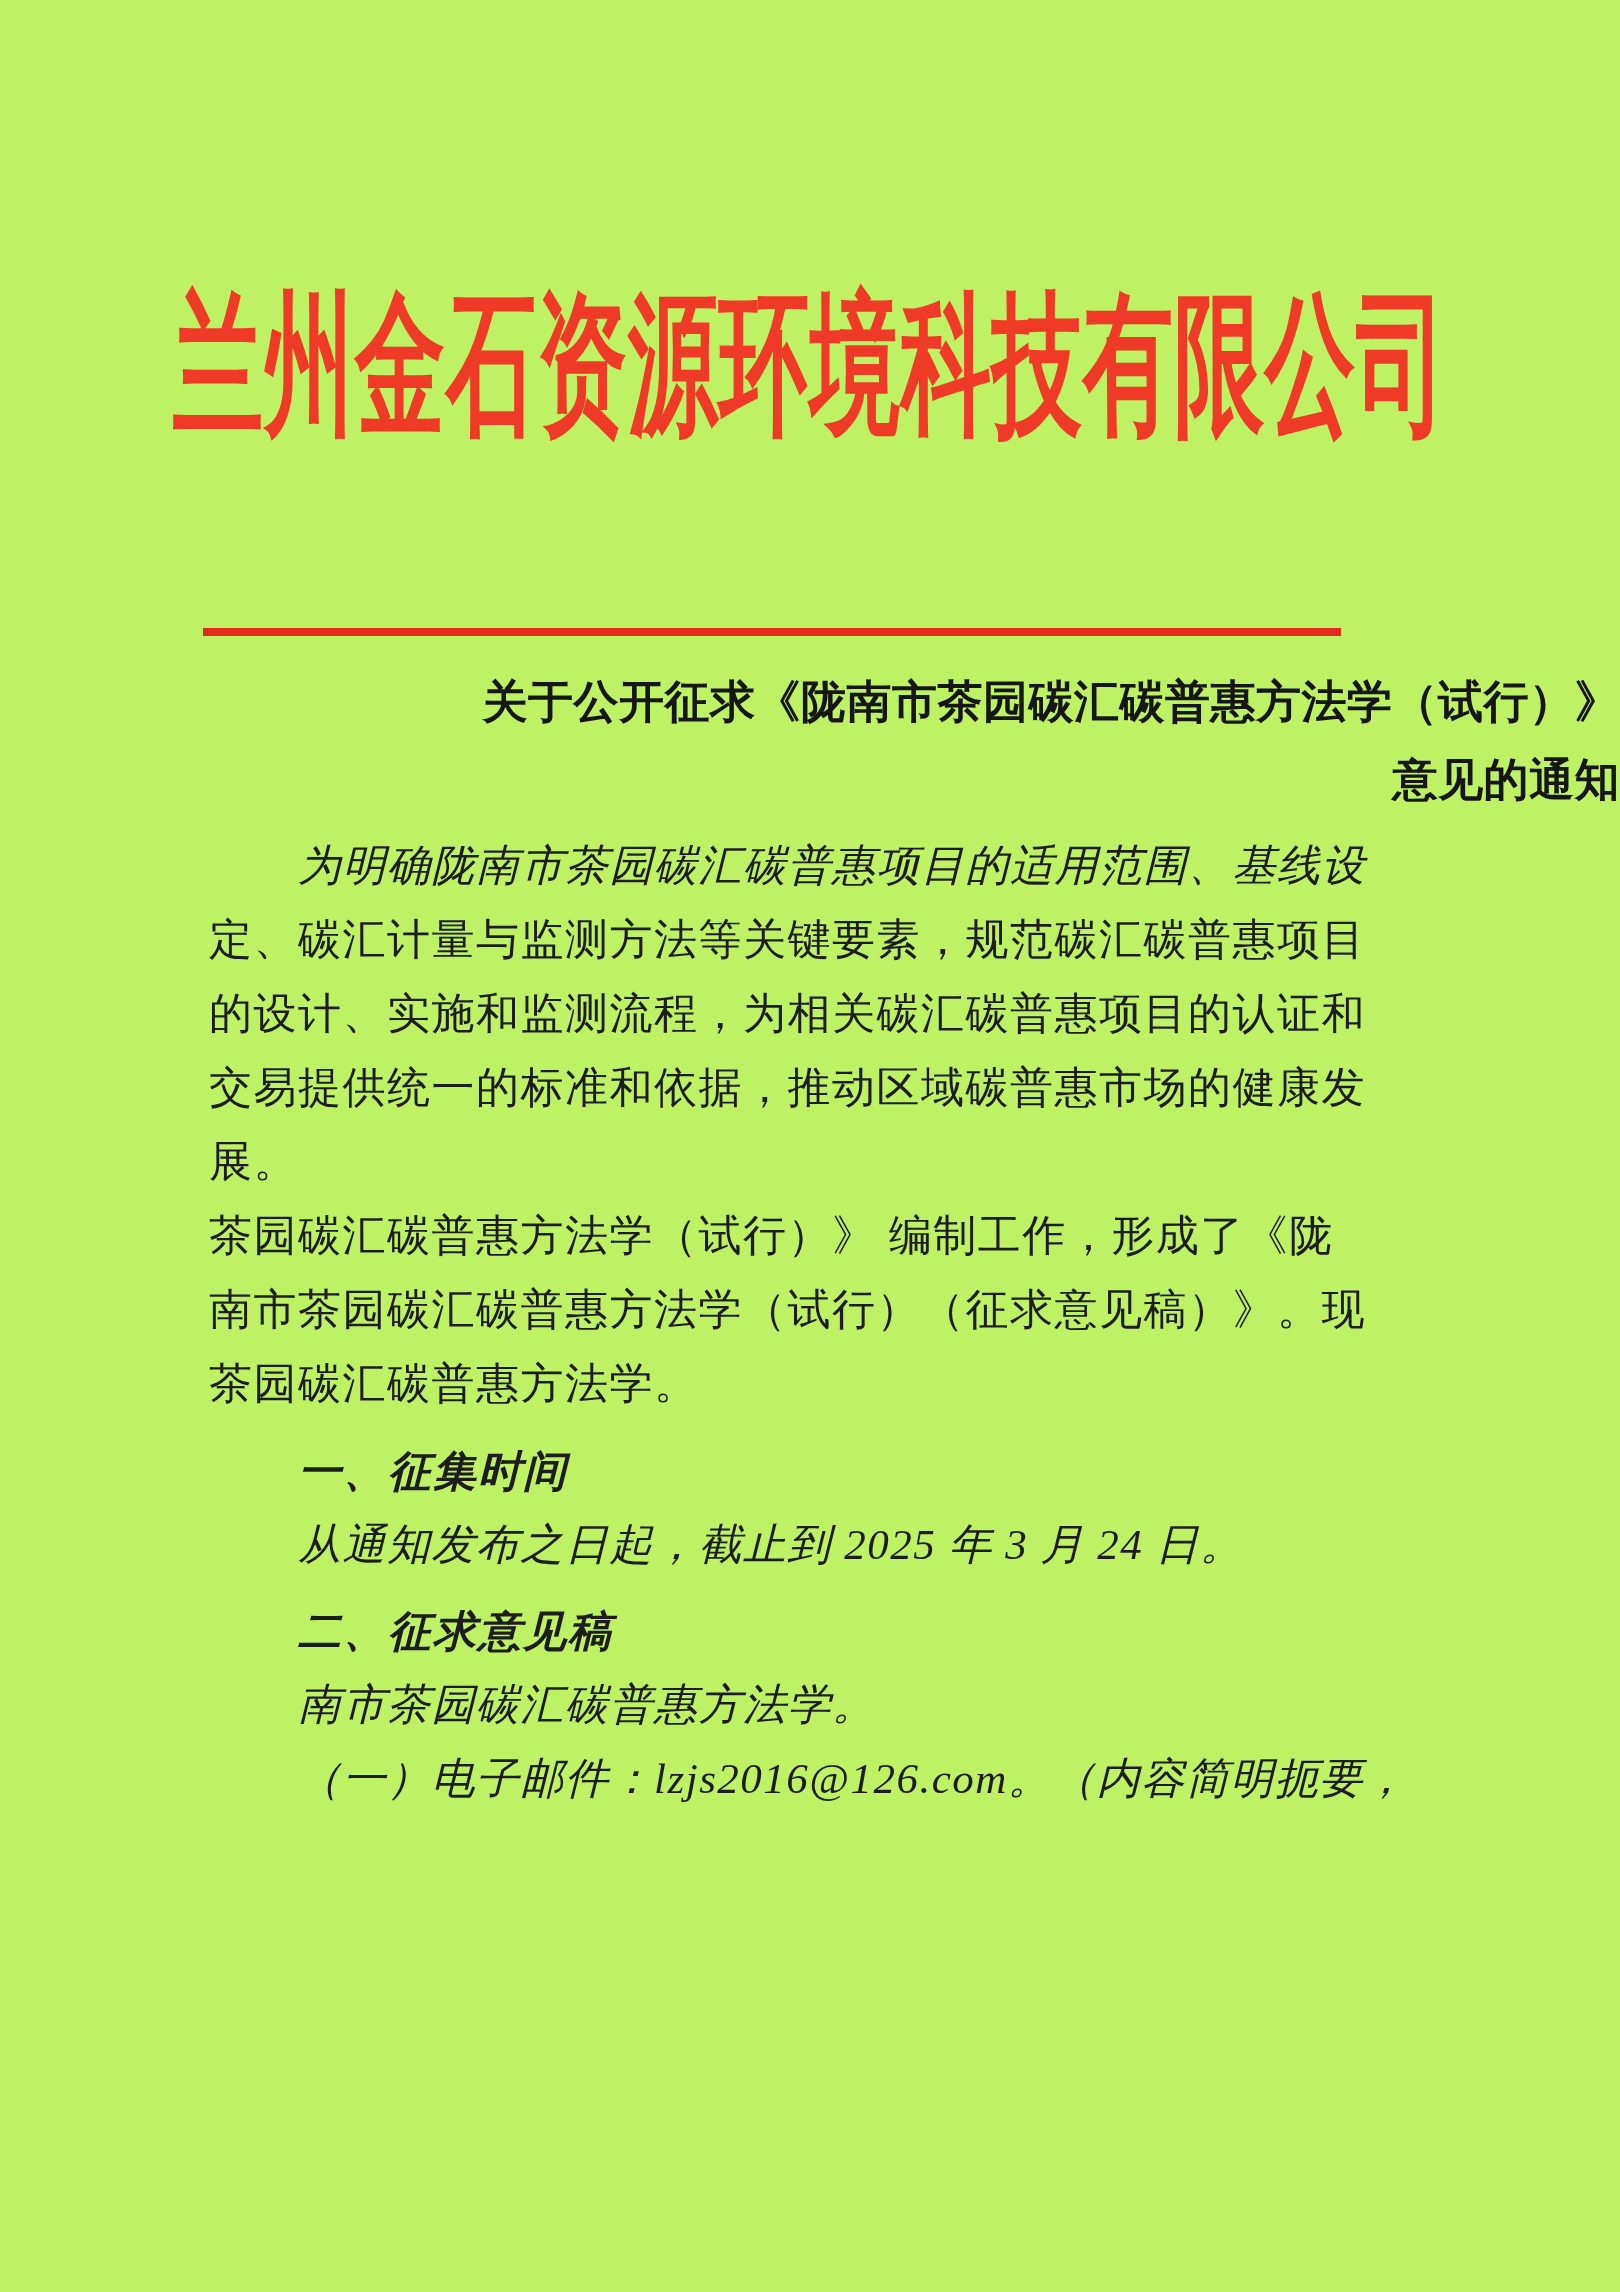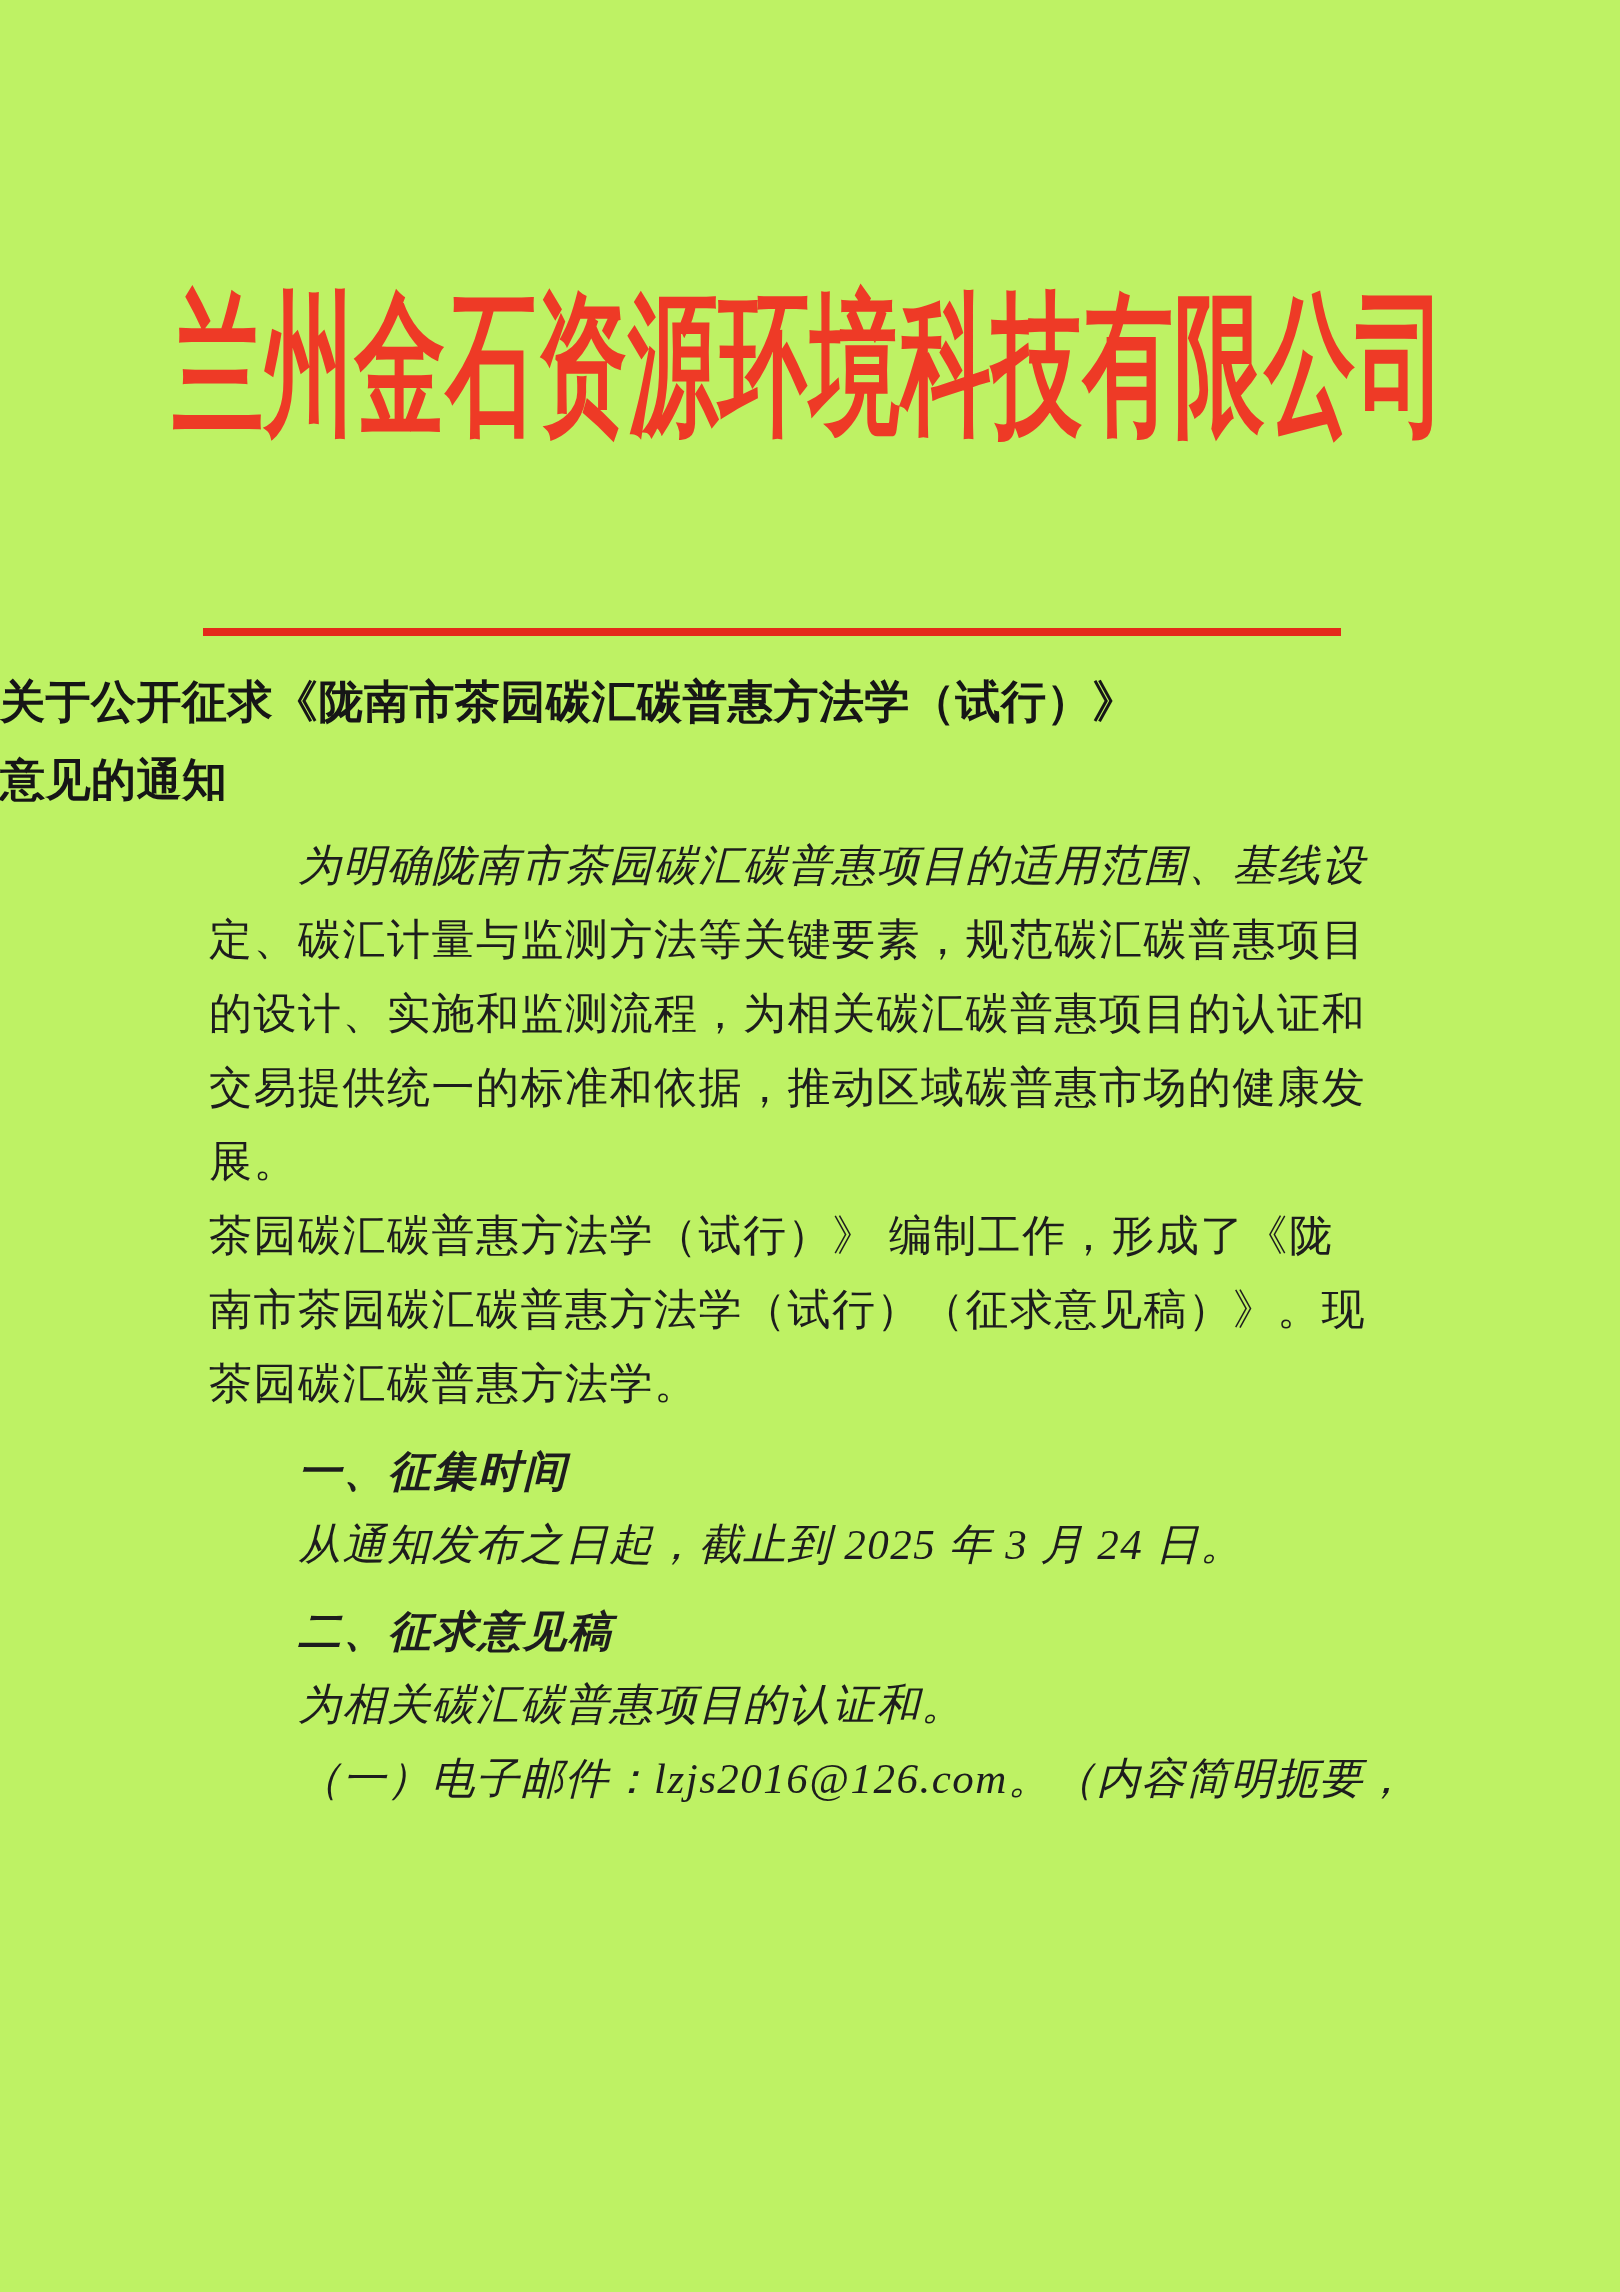--- a/index.html
+++ b/index.html
@@ -40,21 +40,21 @@
     width: 1138px;
     height: 7.8px;
     background: #e42a1a;
   }
   
   .title {
     position: absolute;
     top: 663px;
     left: 0;
     width: 100%;
-    text-align: left;
+    text-align: right;
     font-weight: 700;
     color: #161616;
     font-size: 45px;
     line-height: 78px;
     letter-spacing: 0.5px;
     font-family: "Liberation Serif", "DejaVu Serif", serif;
   }
   
   .body-text {
     position: absolute;
@@ -100,18 +100,18 @@
     <div class="line">定、碳汇计量与监测方法等关键要素，规范碳汇碳普惠项目</div>
     <div class="line">的设计、实施和监测流程，为相关碳汇碳普惠项目的认证和</div>
     <div class="line">交易提供统一的标准和依据，推动区域碳普惠市场的健康发</div>
     <div class="line">展。</div>
     <div class="line">茶园碳汇碳普惠方法学（试行）》 编制工作，形成了《陇</div>
     <div class="line">南市茶园碳汇碳普惠方法学（试行）（征求意见稿）》。现</div>
     <div class="line">茶园碳汇碳普惠方法学。</div>
     <div class="line indent heading">一、征集时间</div>
     <div class="line indent">从通知发布之日起，截止到 2025 年 3 月 24 日。</div>
     <div class="line indent heading">二、征求意见稿</div>
-    <div class="line indent">为相关碳汇碳普惠项目的认证和。</div>
+    <div class="line indent">南市茶园碳汇碳普惠方法学。</div>
     <div class="line indent">（一）电子邮件：lzjs2016@126.com。（内容简明扼要，</div>
   </div>
 
 </div>
 
 
 </body></html>

